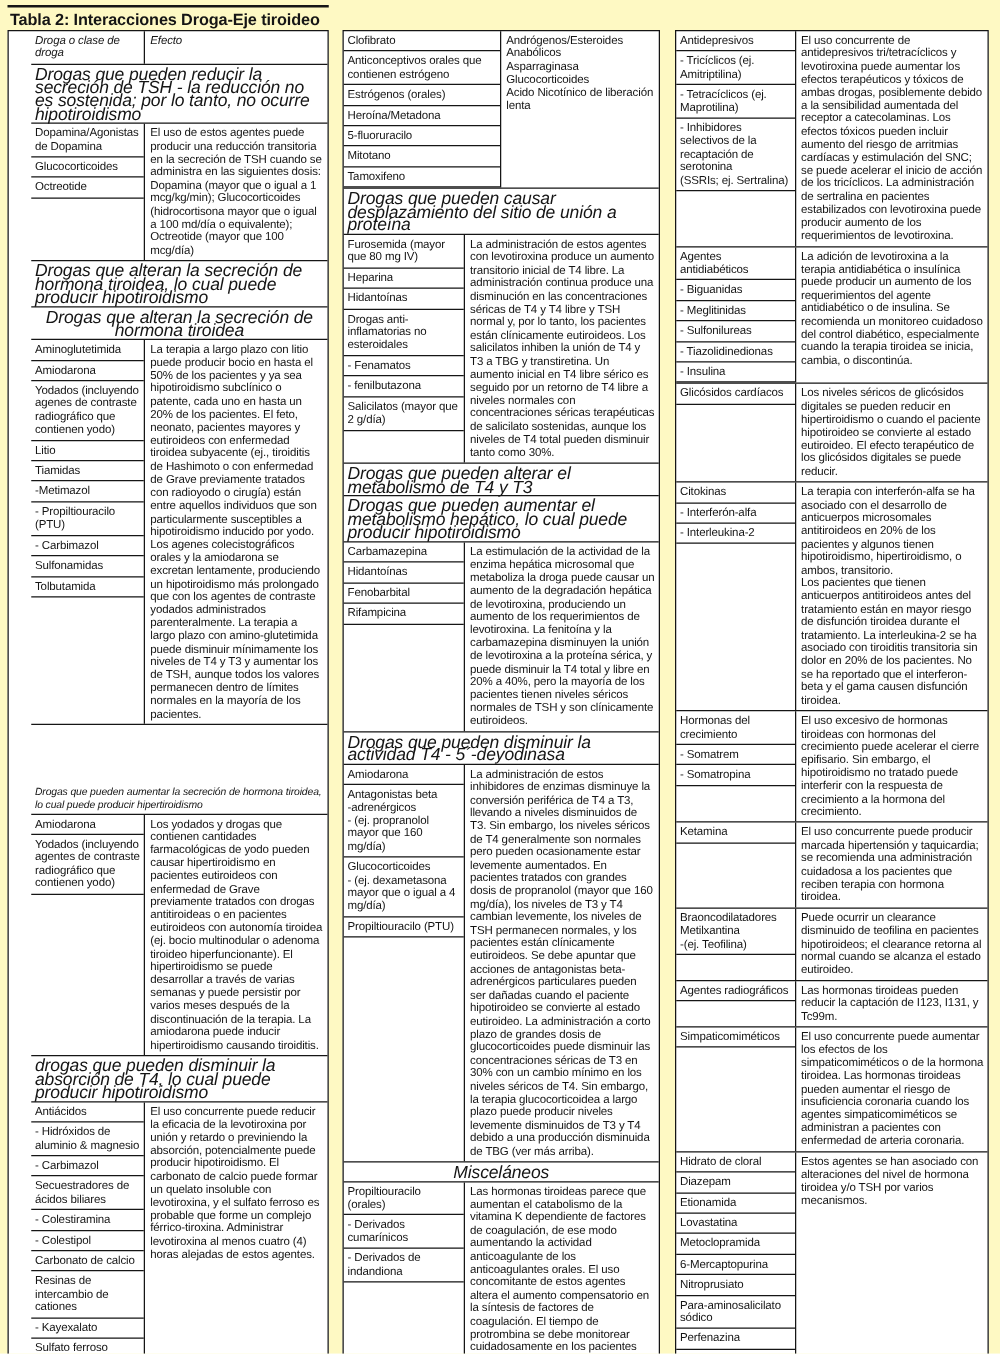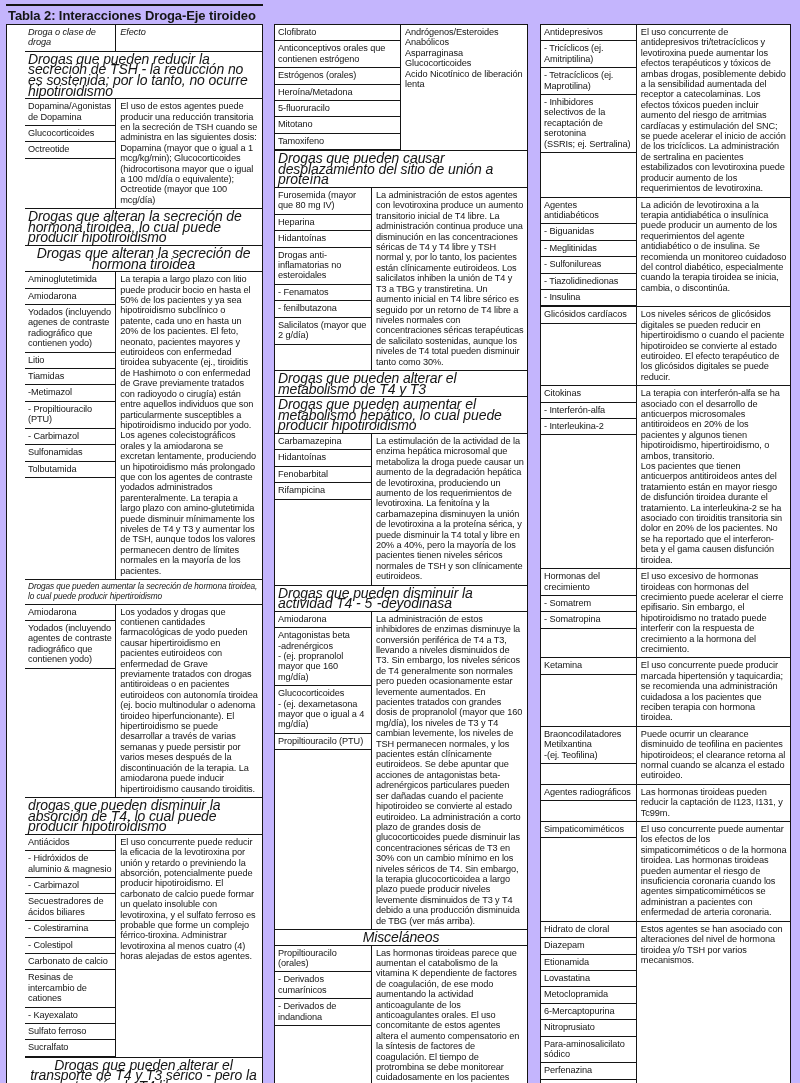--- a/index.html
+++ b/index.html
@@ -3,39 +3,39 @@
 <meta charset="utf-8">
 <style>
   * { box-sizing: border-box; margin: 0; padding: 0; }
   html,body { background: #ffffff; }
   body {
     width: 800px; height: 1083px;
     font-family: "Liberation Sans", sans-serif;
     color: #151515;
     position: relative;
   }
-  .page { position: absolute; inset: 0; width: 800px; height: 1083px; overflow: hidden; background: #c4b5fd; }
+  .page { position: absolute; inset: 0; width: 800px; height: 1083px; overflow: hidden; background: #fef9c3; }
 
   .title-rule { position: absolute; left: 6px; top: 4px; width: 257px; height: 0; border-top: 2px solid #151515; }
   .page-title { position: absolute; left: 8px; top: 8px; font-size: 13px; font-weight: bold; letter-spacing: -0.1px; }
 
   .col { position: absolute; top: 24px; border: 1px solid #151515; background: #fff; }
   .col-1 { left: 6px;   width: 257px; padding-left: 18px; }
   .col-2 { left: 274px; width: 254px; }
   .col-3 { left: 540px; width: 251px; }
 
   .col > div { border-bottom: 1px solid #151515; }
   .col > div:last-child { border-bottom: none; }
 
   .section {
     font-style: italic; font-size: 14px; line-height: 10.6px;
     letter-spacing: -0.1px; padding: 2px 3px;
   }
   .section.center { text-align: center; }
-  .section.small { font-size: 8.3px; line-height: 9.8px; }
+  .section.small { font-size: 8.3px; line-height: 9.8px; margin-top: 47px; }
 
   .pair { display: flex; align-items: stretch; }
   .stack { width: var(--split, 38.5%); flex: none; border-right: 1px solid #151515; display: flex; flex-direction: column; }
   .drug {
     border-bottom: 1px solid #151515;
     font-size: 9.2px; line-height: 10.4px; letter-spacing: -0.1px;
     padding: 2px 2px 3px 3px; white-space: pre-line;
   }
   .effect {
     flex: 1; font-size: 9.2px; line-height: 10.4px; letter-spacing: -0.1px;

